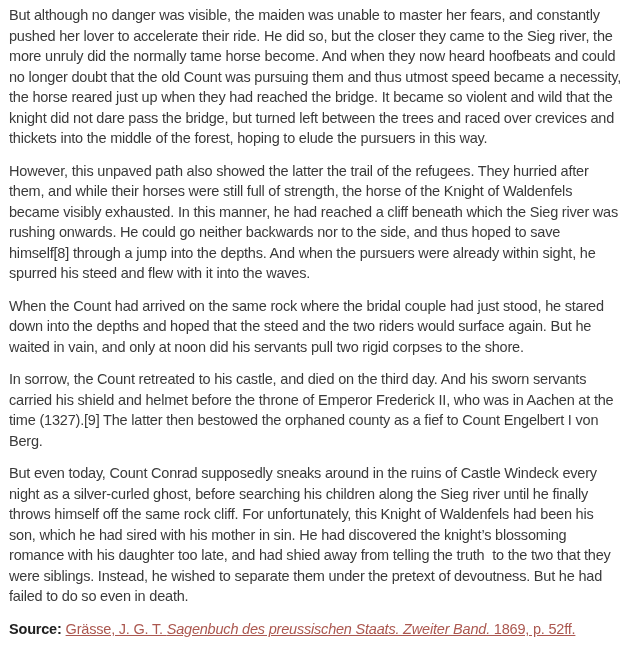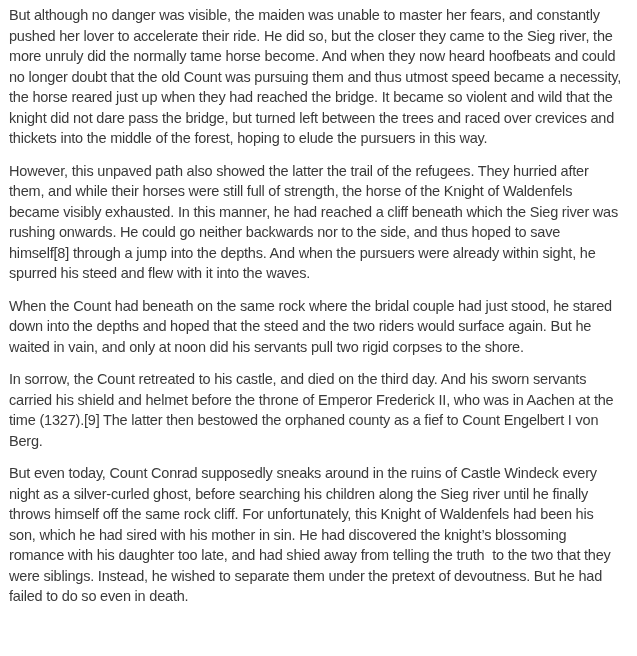--- a/index.html
+++ b/index.html
@@ -39,16 +39,17 @@
   }
   .source-line a span,
   .source-line a em { white-space: pre-wrap; }
 </style>
 </head>
 <body>
 
 <main data-name="article">
   <p data-name="story-paragraph-1">But although no danger was visible, the maiden was unable to master her fears, and constantly pushed her lover to accelerate their ride. He did so, but the closer they came to the Sieg river, the more unruly did the normally tame horse become. And when they now heard hoofbeats and could no longer doubt that the old Count was pursuing them and thus utmost speed became a necessity, the horse reared just up when they had reached the bridge. It became so violent and wild that the knight did not dare pass the bridge, but turned left between the trees and raced over crevices and thickets into the middle of the forest, hoping to elude the pursuers in this way.</p>
   <p data-name="story-paragraph-2">However, this unpaved path also showed the latter the trail of the refugees. They hurried after them, and while their horses were still full of strength, the horse of the Knight of Waldenfels became visibly exhausted. In this manner, he had reached a cliff beneath which the Sieg river was rushing onwards. He could go neither backwards nor to the side, and thus hoped to save himself[8] through a jump into the depths. And when the pursuers were already within sight, he spurred his steed and flew with it into the waves.</p>
-  <p data-name="story-paragraph-3">When the Count had beneath on the same rock where the bridal couple had just stood, he stared down into the depths and hoped that the steed and the two riders would surface again. But he waited in vain, and only at noon did his servants pull two rigid corpses to the shore.</p>
+  <p data-name="story-paragraph-3">When the Count had arrived on the same rock where the bridal couple had just stood, he stared down into the depths and hoped that the steed and the two riders would surface again. But he waited in vain, and only at noon did his servants pull two rigid corpses to the shore.</p>
   <p data-name="story-paragraph-4">In sorrow, the Count retreated to his castle, and died on the third day. And his sworn servants carried his shield and helmet before the throne of Emperor Frederick II, who was in Aachen at the time (1327).[9] The latter then bestowed the orphaned county as a fief to Count Engelbert I von Berg.</p>
   <p data-name="story-paragraph-5">But even today, Count Conrad supposedly sneaks around in the ruins of Castle Windeck every night as a silver-curled ghost, before searching his children along the Sieg river until he finally throws himself off the same rock cliff. For unfortunately, this Knight of Waldenfels had been his son, which he had sired with his mother in sin. He had discovered the knight’s blossoming romance with his daughter too late, and had shied away from telling the truth  to the two that they were siblings. Instead, he wished to separate them under the pretext of devoutness. But he had failed to do so even in death.</p>
+  <p class="source-line" data-name="source-line"><strong data-name="source-label">Source:</strong><a href="#" data-name="source-citation-link"><span data-name="citation-author">Grässe, J. G. T. </span><em data-name="citation-title">Sagenbuch des preussischen Staats. Zweiter Band.</em><span data-name="citation-year-pages"> 1869, p. 52ff.</span></a></p>
 </main>
 
 </body></html>

